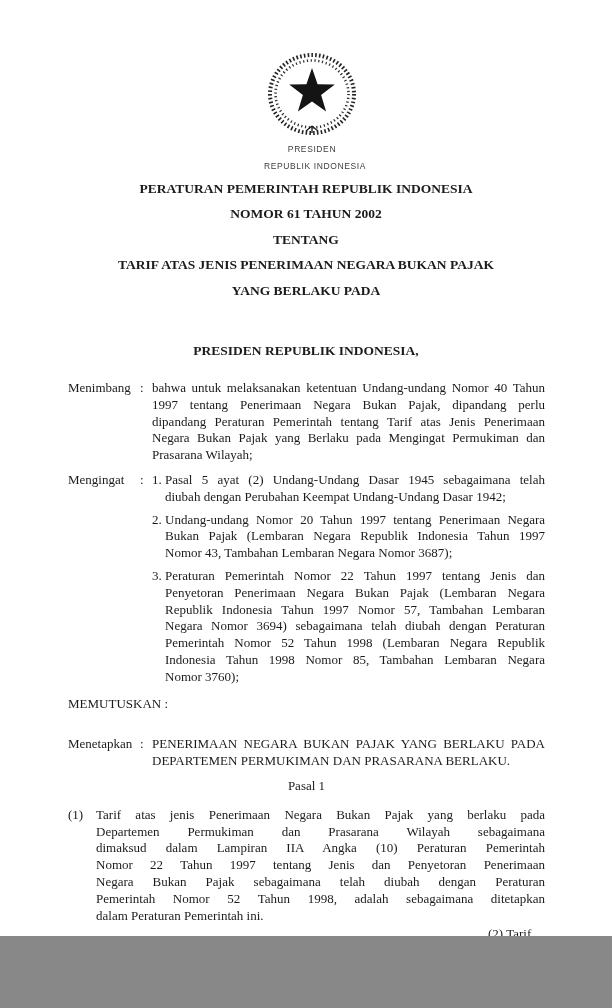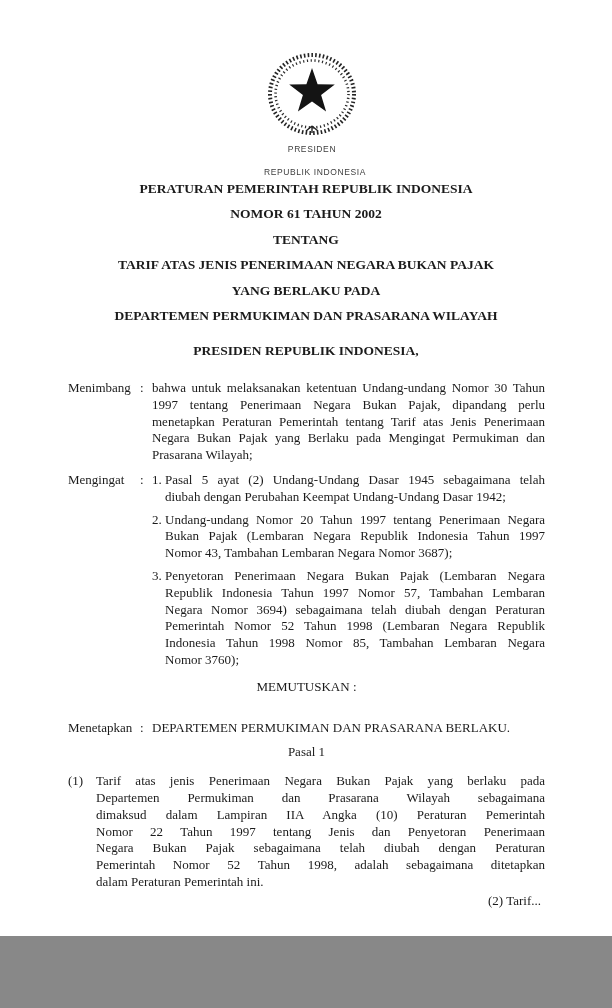--- a/index.html
+++ b/index.html
@@ -80,21 +80,21 @@
   .num-item {
     display: grid;
     grid-template-columns: 13px 1fr;
     margin-bottom: 6px;
   }
   .num-item:last-child { margin-bottom: 0; }
   .num-item .num { text-align: left; }
 
   .decision-heading {
     margin-top: 10px;
-    text-align: center;
+    text-align: left;
   }
   .menetapkan-row { margin-top: 24px; }
 
   .pasal-heading {
     margin-top: 8px;
     text-align: center;
   }
   .pasal-item {
     display: grid;
     grid-template-columns: 28px 1fr;
@@ -124,43 +124,42 @@
 <div class="page">
 
   <div class="emblem">
     <svg width="92" height="86" viewBox="0 0 92 86" aria-hidden="true">
       <ellipse cx="46" cy="42" rx="42" ry="39" fill="none" stroke="#242424" stroke-width="4" stroke-dasharray="1.6 2.2"></ellipse>
       <ellipse cx="46" cy="42" rx="36.5" ry="33.5" fill="none" stroke="#2c2c2c" stroke-width="2.6" stroke-dasharray="1.2 2.6"></ellipse>
       <polygon fill="#141414" points="46,16 51.6,32.2 68.8,32.6 55.1,43.0 60.1,59.4 46,49.6 31.9,59.4 36.9,43.0 23.2,32.6 40.4,32.2"></polygon>
       <path d="M40,79 l6,-5 M52,79 l-6,-5 M46,81 l0,-6" stroke="#222" stroke-width="1.4" fill="none"></path>
     </svg>
     <div class="emblem-caption">PRESIDEN</div>
-    <div class="emblem-caption" style="margin-top:10px;">REPUBLIK INDONESIA</div>
+    <div class="emblem-caption" style="margin-top:4px;">REPUBLIK INDONESIA</div>
   </div>
 
   <div class="title-block center-lines">
       <div class="jline">PERATURAN PEMERINTAH REPUBLIK INDONESIA</div>
       <div class="jline">NOMOR 61 TAHUN 2002</div>
       <div class="jline">TENTANG</div>
       <div class="jline">TARIF ATAS JENIS PENERIMAAN NEGARA BUKAN PAJAK</div>
       <div class="jline">YANG BERLAKU PADA</div>
-      <div class="jline jline-last">DEPARTEMEN PERMUKIMAN DAN PRASARANA WILAYAH</div>
     </div>
 
   <div class="salutation">PRESIDEN REPUBLIK INDONESIA,</div>
 
   <div class="main-col">
 
     <div class="label-row menimbang-row">
       <div class="rlabel">Menimbang</div>
       <div class="rcolon">:</div>
       <div>
-          <div class="jline">bahwa untuk melaksanakan ketentuan Undang-undang Nomor 30 Tahun</div>
+          <div class="jline">bahwa untuk melaksanakan ketentuan Undang-undang Nomor 40 Tahun</div>
           <div class="jline">1997 tentang Penerimaan Negara Bukan Pajak, dipandang perlu</div>
-          <div class="jline">menetapkan Peraturan Pemerintah tentang Tarif atas Jenis Penerimaan</div>
+          <div class="jline">dipandang Peraturan Pemerintah tentang Tarif atas Jenis Penerimaan</div>
           <div class="jline">Negara Bukan Pajak yang Berlaku pada Mengingat Permukiman dan</div>
           <div class="jline jline-last">Prasarana Wilayah;</div>
         </div>
     </div>
 
     <div class="label-row">
       <div class="rlabel">Mengingat</div>
       <div class="rcolon">:</div>
       <div>
         <div class="num-item">
@@ -174,37 +173,39 @@
           <div class="num">2.</div>
           <div>
               <div class="jline">Undang-undang Nomor 20 Tahun 1997 tentang Penerimaan Negara</div>
               <div class="jline">Bukan Pajak (Lembaran Negara Republik Indonesia Tahun 1997</div>
               <div class="jline jline-last">Nomor 43, Tambahan Lembaran Negara Nomor 3687);</div>
             </div>
         </div>
         <div class="num-item">
           <div class="num">3.</div>
           <div>
+              <div class="jline">Peraturan Pemerintah Nomor 22 Tahun 1997 tentang Jenis dan</div>
               <div class="jline">Penyetoran Penerimaan Negara Bukan Pajak (Lembaran Negara</div>
               <div class="jline">Republik Indonesia Tahun 1997 Nomor 57, Tambahan Lembaran</div>
               <div class="jline">Negara Nomor 3694) sebagaimana telah diubah dengan Peraturan</div>
               <div class="jline">Pemerintah Nomor 52 Tahun 1998 (Lembaran Negara Republik</div>
               <div class="jline">Indonesia Tahun 1998 Nomor 85, Tambahan Lembaran Negara</div>
               <div class="jline jline-last">Nomor 3760);</div>
             </div>
         </div>
       </div>
     </div>
 
     <div class="decision-heading">MEMUTUSKAN :</div>
 
     <div class="label-row menetapkan-row">
       <div class="rlabel">Menetapkan</div>
       <div class="rcolon">:</div>
       <div>
+          <div class="jline">PENERIMAAN NEGARA BUKAN PAJAK YANG BERLAKU PADA</div>
           <div class="jline jline-last">DEPARTEMEN PERMUKIMAN DAN PRASARANA BERLAKU.</div>
         </div>
     </div>
 
     <div class="pasal-heading">Pasal 1</div>
 
     <div class="pasal-item">
       <div class="num">(1)</div>
       <div>
           <div class="jline">Tarif atas jenis Penerimaan Negara Bukan Pajak yang berlaku pada</div>

